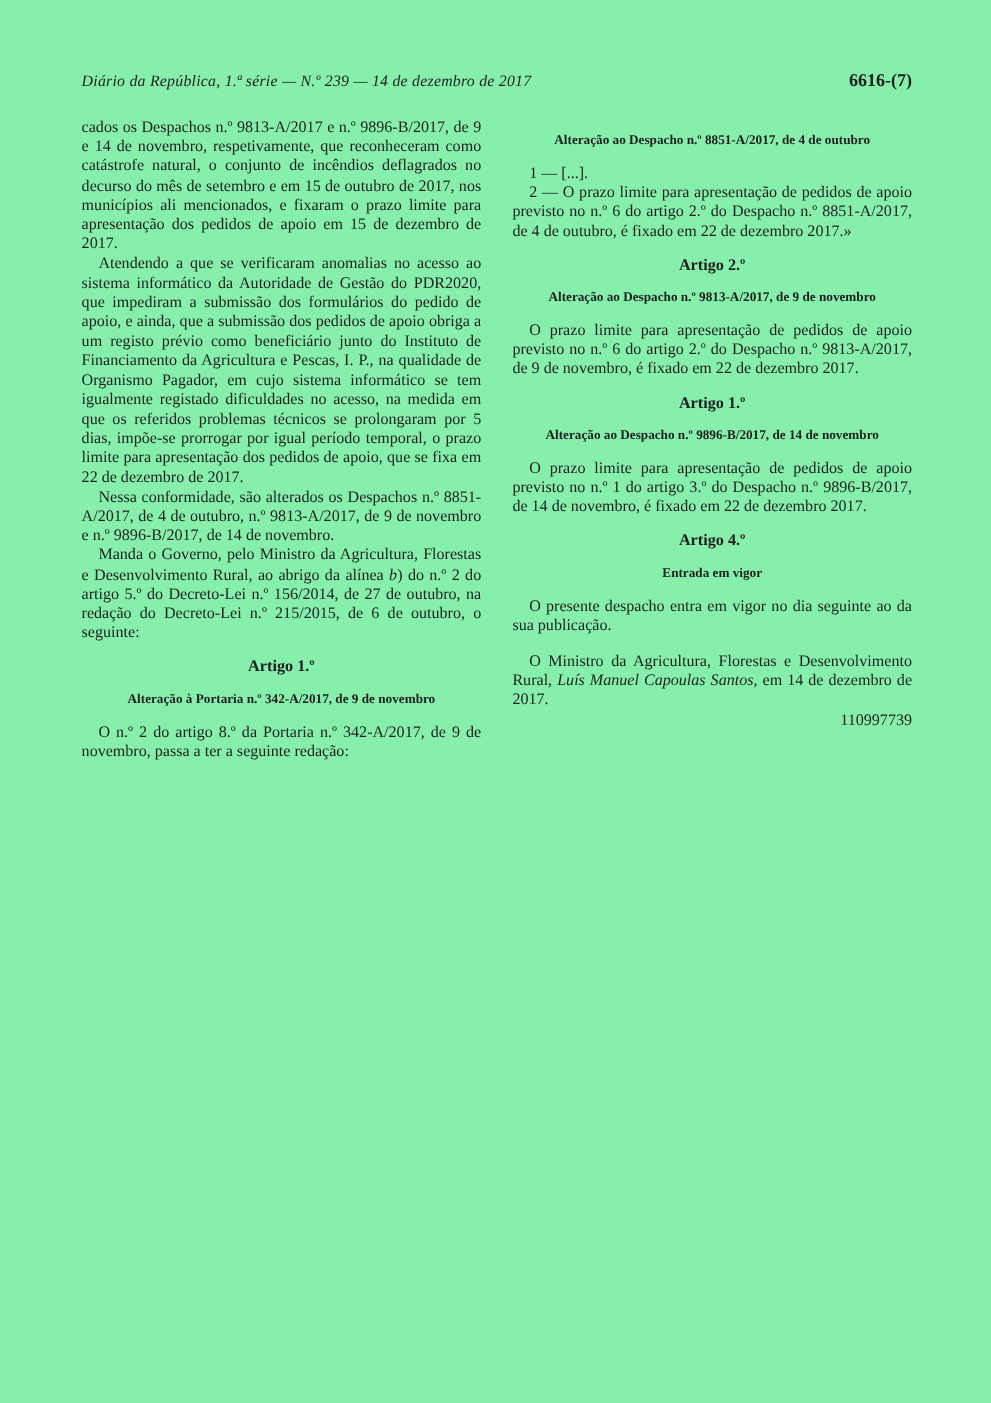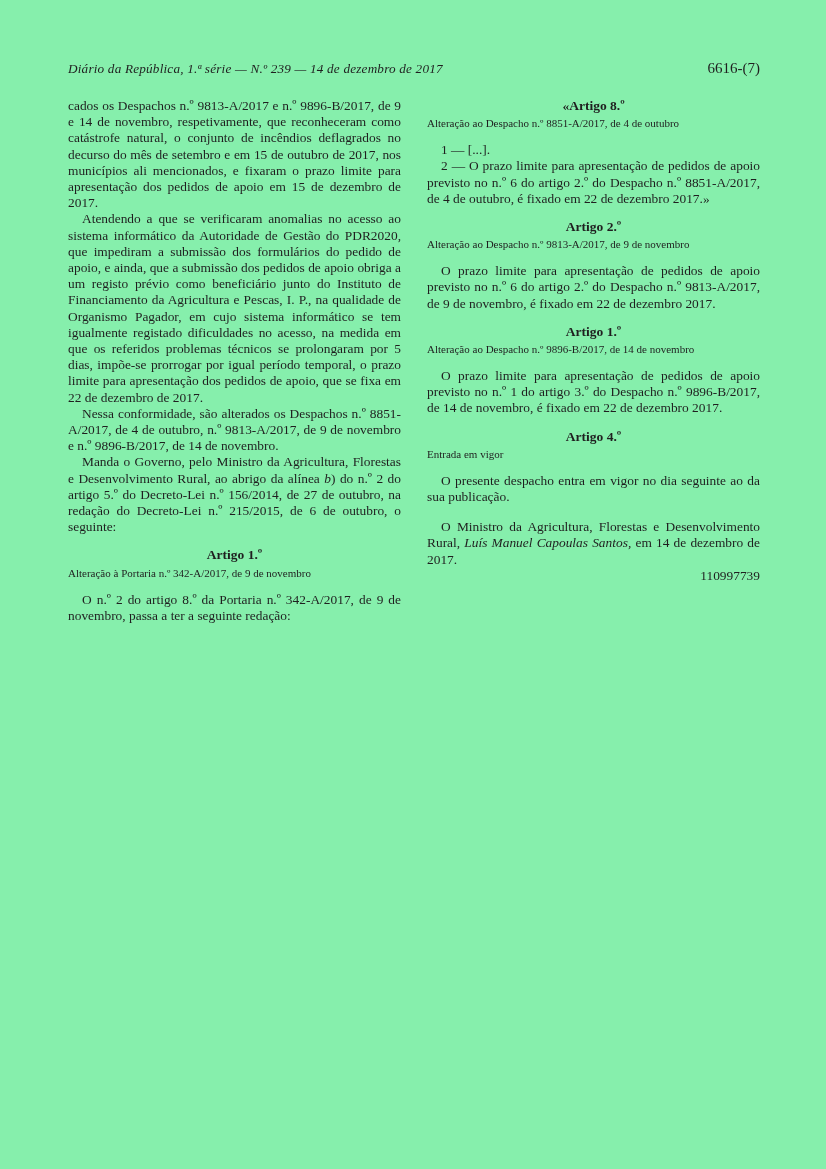--- a/index.html
+++ b/index.html
@@ -19,21 +19,21 @@
     display: flex;
     justify-content: space-between;
     align-items: baseline;
   }
   .journal-line {
     font-style: italic;
     font-size: 13.2px;
     letter-spacing: 0.2px;
   }
   .page-number {
-    font-weight: normal;
+    font-weight: bold;
     font-size: 15px;
     padding-left: 22px;
   }
   .columns {
     display: flex;
     gap: 26px;
     margin-top: 21px;
   }
   .col {
     flex: 1 1 0;
@@ -43,24 +43,24 @@
   }
   .body-para { margin: 0; }
   .body-para.indent { text-indent: 14px; }
   .article-title {
     text-align: center;
     font-size: 13.5px;
     margin-top: 12px;
   }
   .article-title.first { margin-top: 0; }
   .article-subtitle {
-    text-align: left;
-    font-weight: normal;
+    text-align: center;
+    font-weight: bold;
     font-size: 11px;
-    margin-top: 3px;
+    margin-top: 13px;
     line-height: 13px;
   }
   .article-body { margin-top: 12px; }
   .signature-para { margin-top: 14px; }
   .registry-number {
     text-align: right;
     margin-top: 0;
   }
 </style>
 </head>
@@ -80,21 +80,20 @@
       <p class="body-para indent">Atendendo a que se verificaram anomalias no acesso ao sistema informático da Autoridade de Gestão do PDR2020, que impediram a submissão dos formulários do pedido de apoio, e ainda, que a submissão dos pedidos de apoio obriga a um registo prévio como beneficiário junto do Instituto de Financiamento da Agricultura e Pescas, I. P., na qualidade de Organismo Pagador, em cujo sistema informático se tem igualmente registado dificuldades no acesso, na medida em que os referidos problemas técnicos se prolongaram por 5 dias, impõe-se prorrogar por igual período temporal, o prazo limite para apresentação dos pedidos de apoio, que se fixa em 22 de dezembro de 2017.</p>
       <p class="body-para indent">Nessa conformidade, são alterados os Despachos n.º 8851-A/2017, de 4 de outubro, n.º 9813-A/2017, de 9 de novembro e n.º 9896-B/2017, de 14 de novembro.</p>
       <p class="body-para indent"><span>Manda o Governo, pelo Ministro da Agricultura, Florestas e Desenvolvimento Rural, ao abrigo da alínea </span><i>b</i><span>) do n.º 2 do artigo 5.º do Decreto-Lei n.º 156/2014, de 27 de outubro, na redação do Decreto-Lei n.º 215/2015, de 6 de outubro, o seguinte:</span></p>
 
       <h2 class="article-title">Artigo 1.º</h2>
       <h3 class="article-subtitle">Alteração à Portaria n.º 342-A/2017, de 9 de novembro</h3>
       <p class="body-para indent article-body">O n.º 2 do artigo 8.º da Portaria n.º 342-A/2017, de 9 de novembro, passa a ter a seguinte redação:</p>
     </div>
 
     <div class="col">
-      <h2 class="article-title first">«Artigo 8.º</h2>
       <h3 class="article-subtitle">Alteração ao Despacho n.º 8851-A/2017, de 4 de outubro</h3>
       <p class="body-para indent article-body">1 — [...].</p>
       <p class="body-para indent">2 — O prazo limite para apresentação de pedidos de apoio previsto no n.º 6 do artigo 2.º do Despacho n.º 8851-A/2017, de 4 de outubro, é fixado em 22 de dezembro 2017.»</p>
 
       <h2 class="article-title">Artigo 2.º</h2>
       <h3 class="article-subtitle">Alteração ao Despacho n.º 9813-A/2017, de 9 de novembro</h3>
       <p class="body-para indent article-body">O prazo limite para apresentação de pedidos de apoio previsto no n.º 6 do artigo 2.º do Despacho n.º 9813-A/2017, de 9 de novembro, é fixado em 22 de dezembro 2017.</p>
 
       <h2 class="article-title">Artigo 1.º</h2>
       <h3 class="article-subtitle">Alteração ao Despacho n.º 9896-B/2017, de 14 de novembro</h3>

